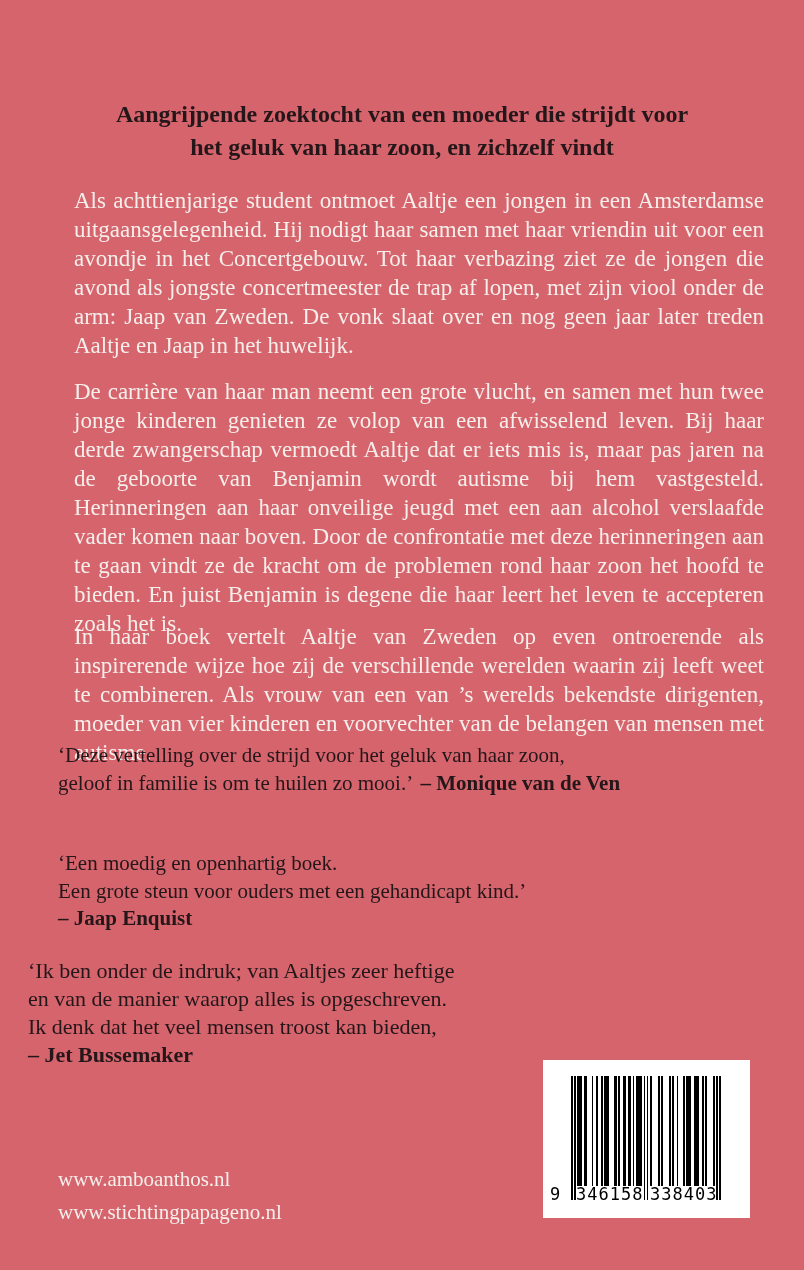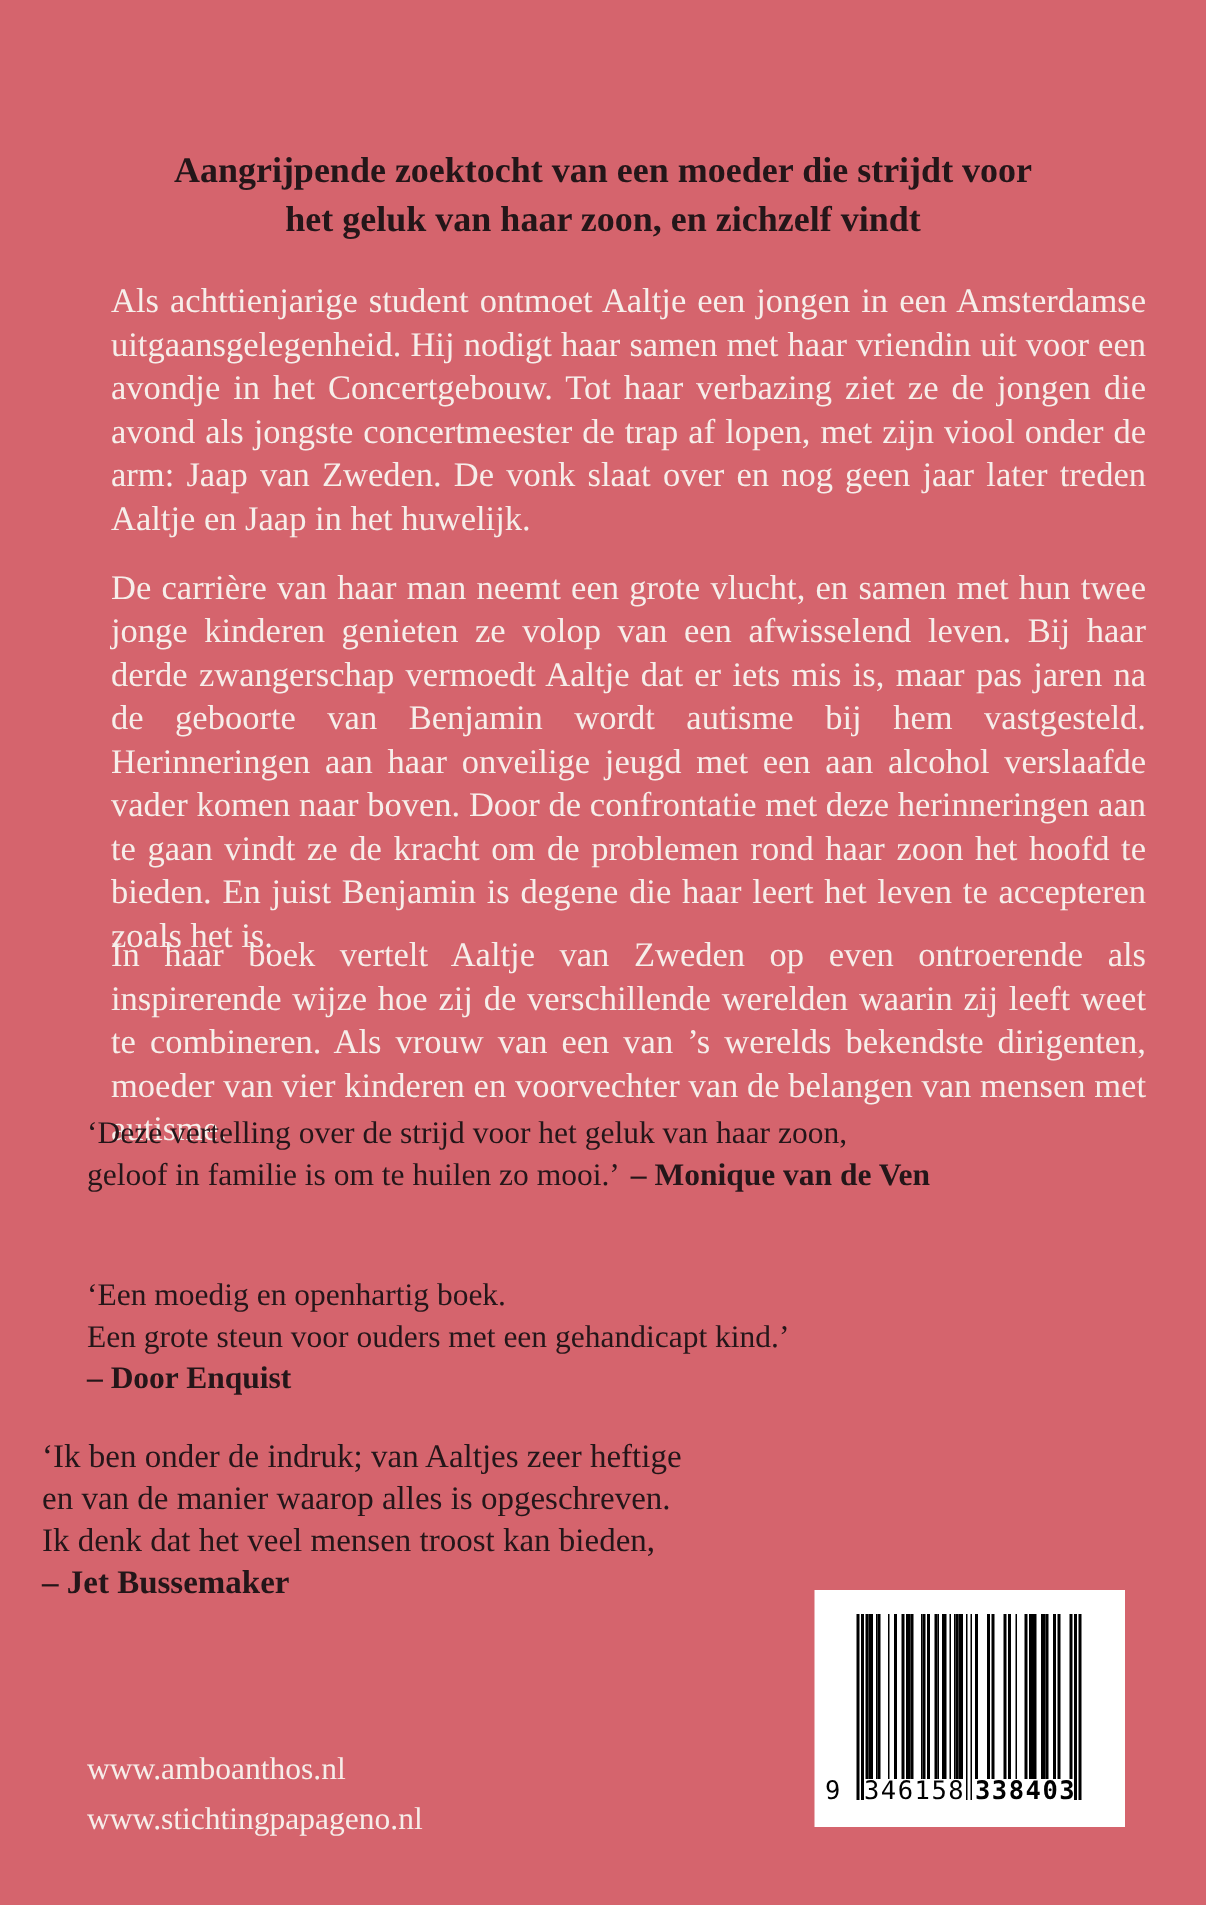--- a/index.html
+++ b/index.html
@@ -49,21 +49,21 @@
   .bars{position:absolute;left:28px;top:16px;width:150px;height:110px;}
   .bar{position:absolute;top:0;width:1.12%;height:110px;background:#000;}
   .bar.tall{height:124px;}
   .bc-digits span{
     position:absolute;top:124px;
     font-family:"DejaVu Sans Mono",monospace;
     font-size:17px;color:#000;white-space:nowrap;
   }
   .d-lead{left:7px;}
   .d-left{left:33px;width:66px;text-align:center;letter-spacing:1px;}
-  .d-right{left:107px;width:66px;text-align:center;letter-spacing:1px;font-weight:bold;}
+  .d-right{left:107px;width:66px;text-align:center;letter-spacing:1px;}
 </style>
 </head>
 <body>
 
 <div class="cover">
 
   <div class="tagline">
     <div>Aangrijpende zoektocht van een moeder die strijdt voor</div>
     <div>het geluk van haar zoon, en zichzelf vindt</div>
   </div>
@@ -75,21 +75,21 @@
   <div class="quote q1">
     <div class="qline">‘Deze vertelling over de strijd voor het geluk van haar zoon,</div>
     <div class="qline">
       <span>geloof in familie is om te huilen zo mooi.’</span><span class="attr attr-inline">– Monique van de Ven</span>
     </div>
   </div>
 
   <div class="quote q2">
     <div class="qline">‘Een moedig en openhartig boek.</div>
     <div class="qline">Een grote steun voor ouders met een gehandicapt kind.’</div>
-    <div class="qline attr">– Door Enquist</div>
+    <div class="qline attr">– Jaap Enquist</div>
   </div>
 
   <div class="quote q3">
     <div class="qline">‘Ik ben onder de indruk; van Aaltjes zeer heftige</div>
     <div class="qline">en van de manier waarop alles is opgeschreven.</div>
     <div class="qline">Ik denk dat het veel mensen troost kan bieden,</div>
     <div class="qline attr">– Jet Bussemaker</div>
   </div>
 
   <div class="links">

